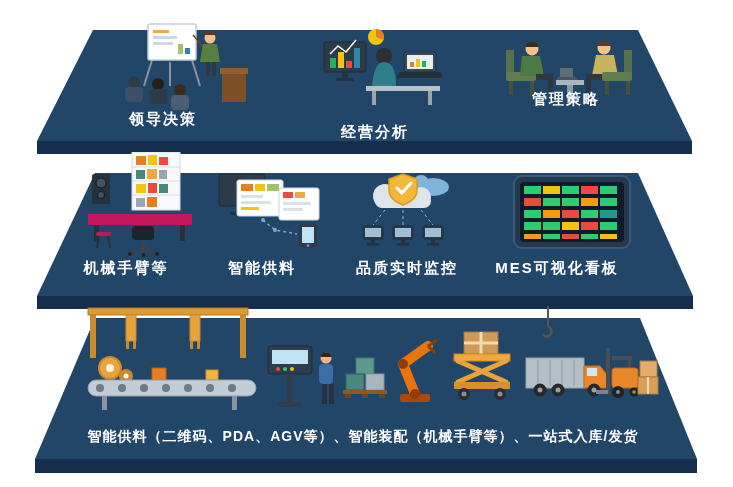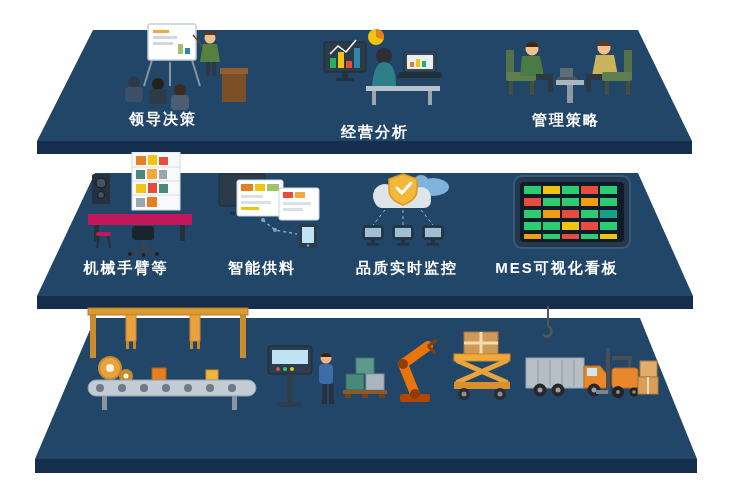--- a/index.html
+++ b/index.html
@@ -395,21 +395,22 @@
     </g>
     <g>
       <rect x="558" y="55" width="17" height="16" fill="#e0ad6d" stroke="#b07a35"></rect>
       <rect x="556" y="71" width="20" height="17" fill="#d9a05b" stroke="#b07a35"></rect>
       <line x1="566" y1="71" x2="566" y2="88" stroke="#f3d9ae" stroke-width="2"></line>
     </g>
   </svg>
 
   <div class="layer-label" style="left:163px;top:119px">领导决策</div>
   <div class="layer-label" style="left:375px;top:132px">经营分析</div>
-  <div class="layer-label" style="left:566px;top:120px">管理策略</div>
+  <div class="layer-label" style="left:566px;top:99px">管理策略</div>
 
   <div class="layer-label" style="left:126px;top:268px">机械手臂等</div>
   <div class="layer-label" style="left:262px;top:268px">智能供料</div>
   <div class="layer-label" style="left:557px;top:268px">MES可视化看板</div>
   <div class="layer-label" style="left:407px;top:268px">品质实时监控</div>
 
+  <div class="caption" style="left:363px;top:437px">智能供料（二维码、PDA、AGV等）、智能装配（机械手臂等）、一站式入库/发货</div>
 
 </div>
 
 </body></html>

